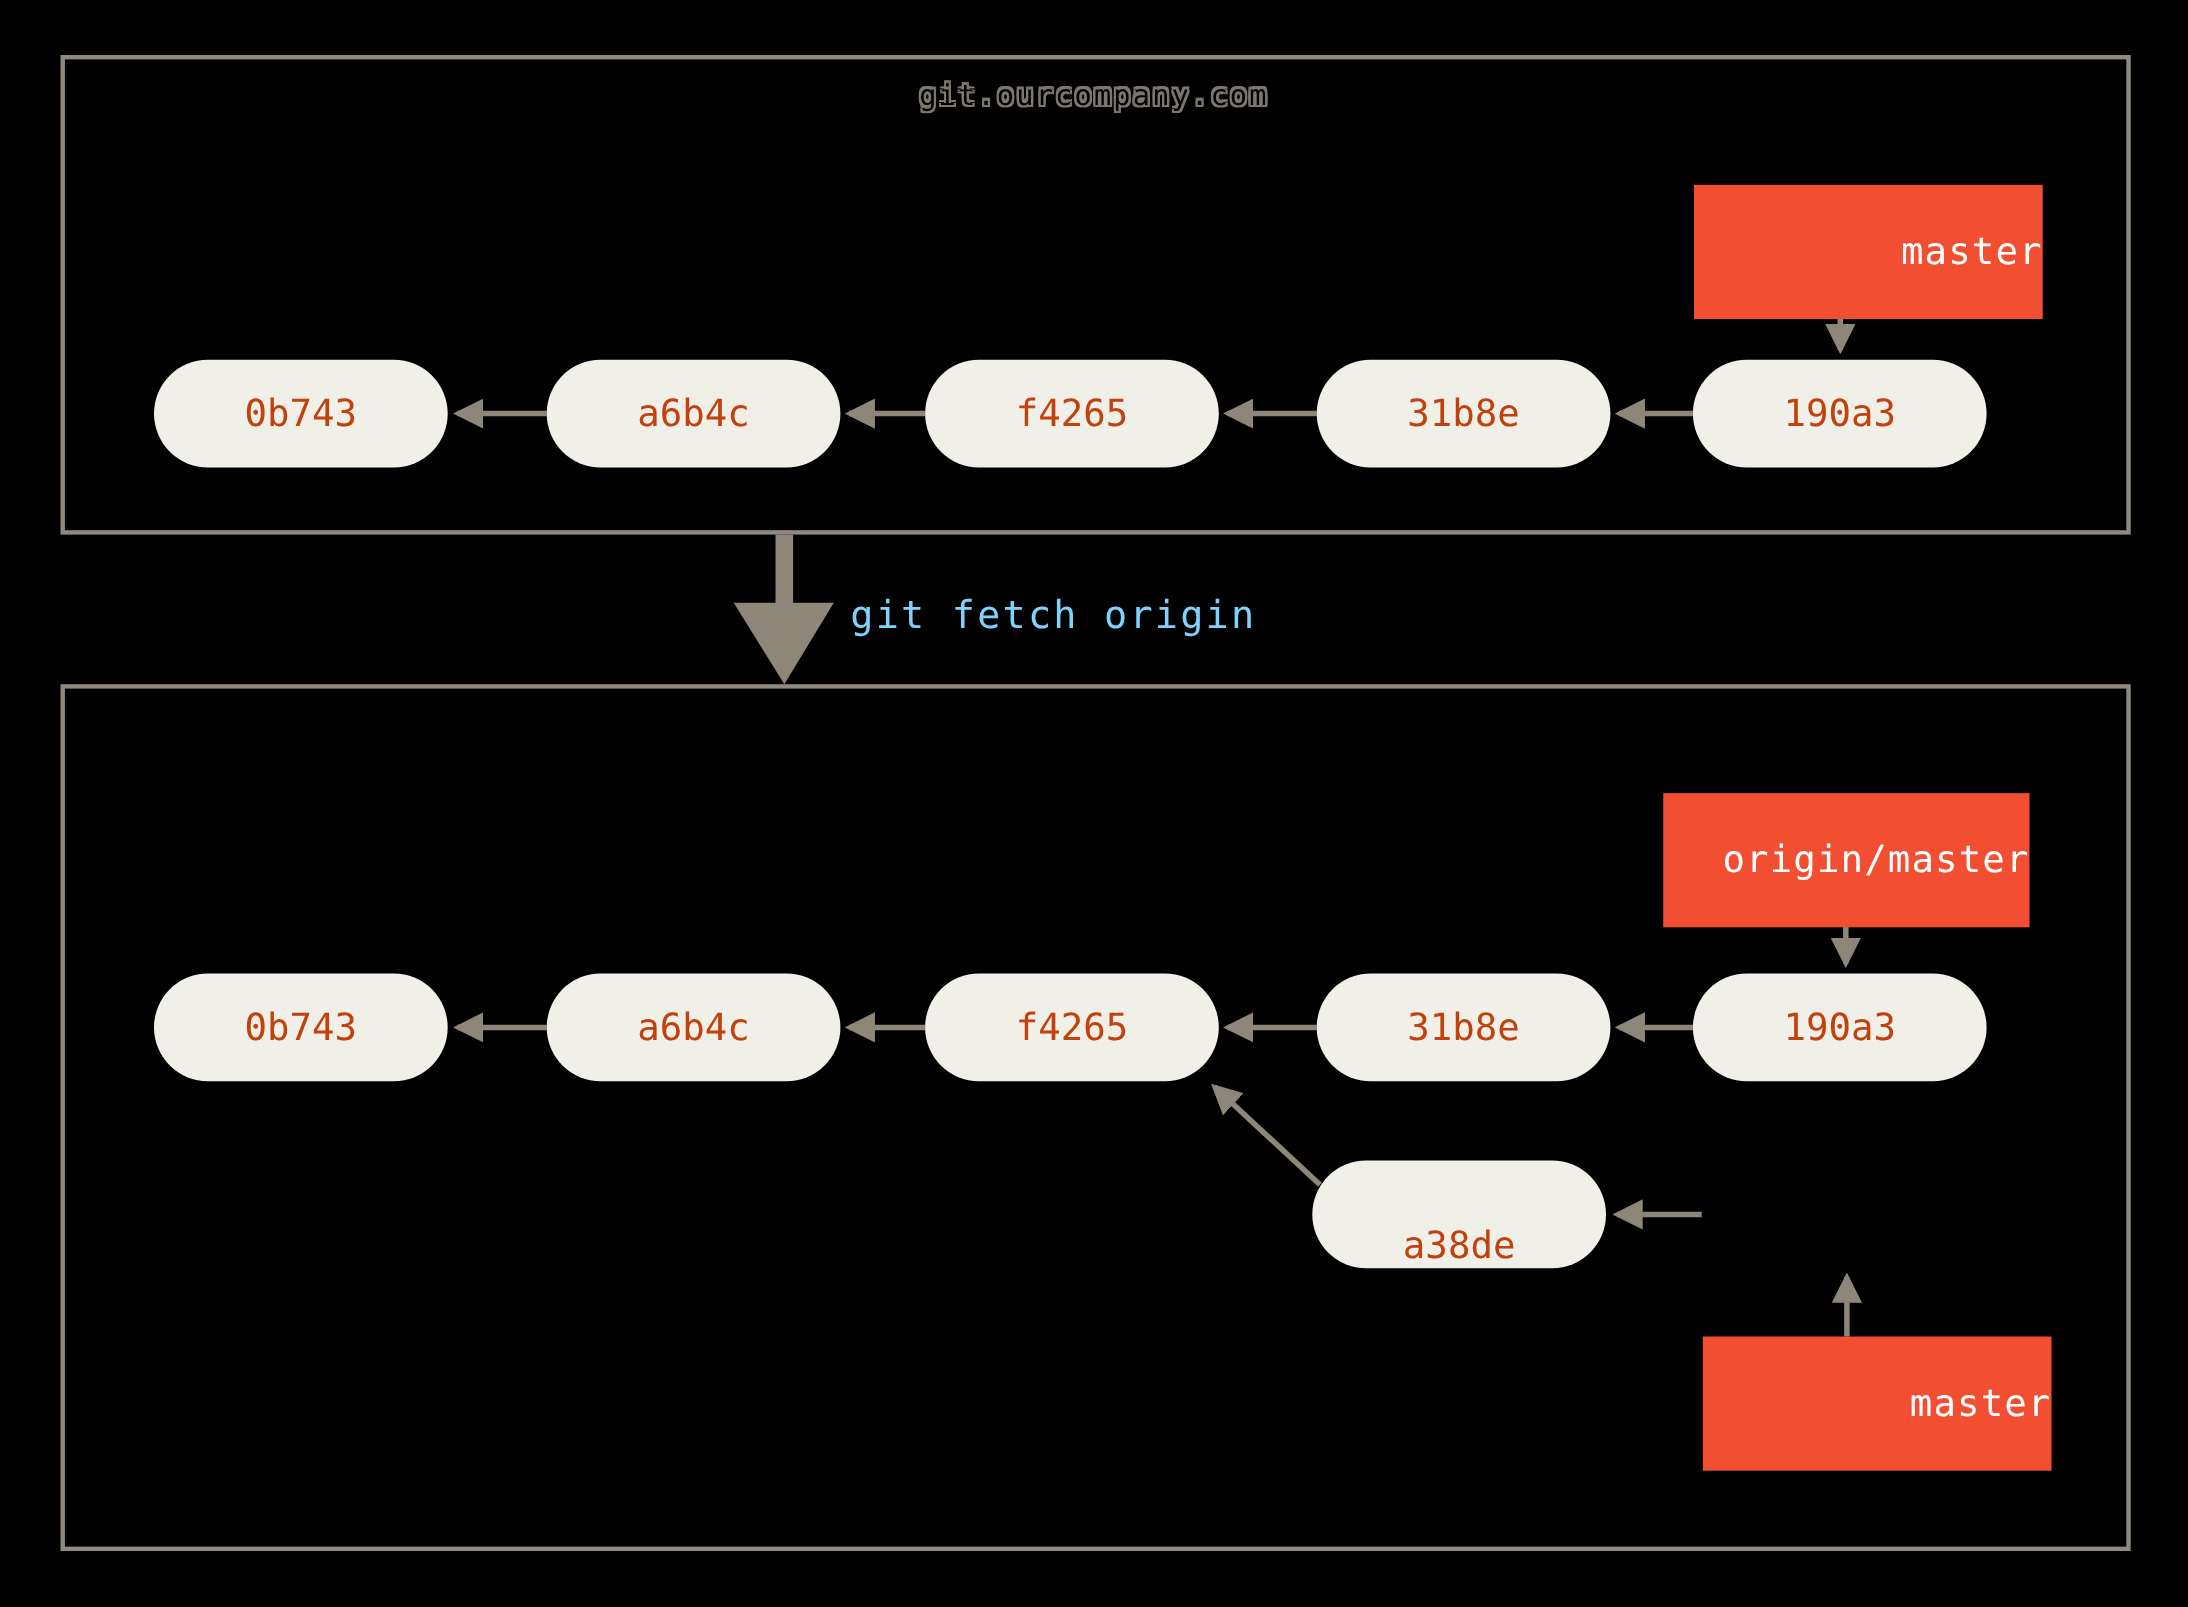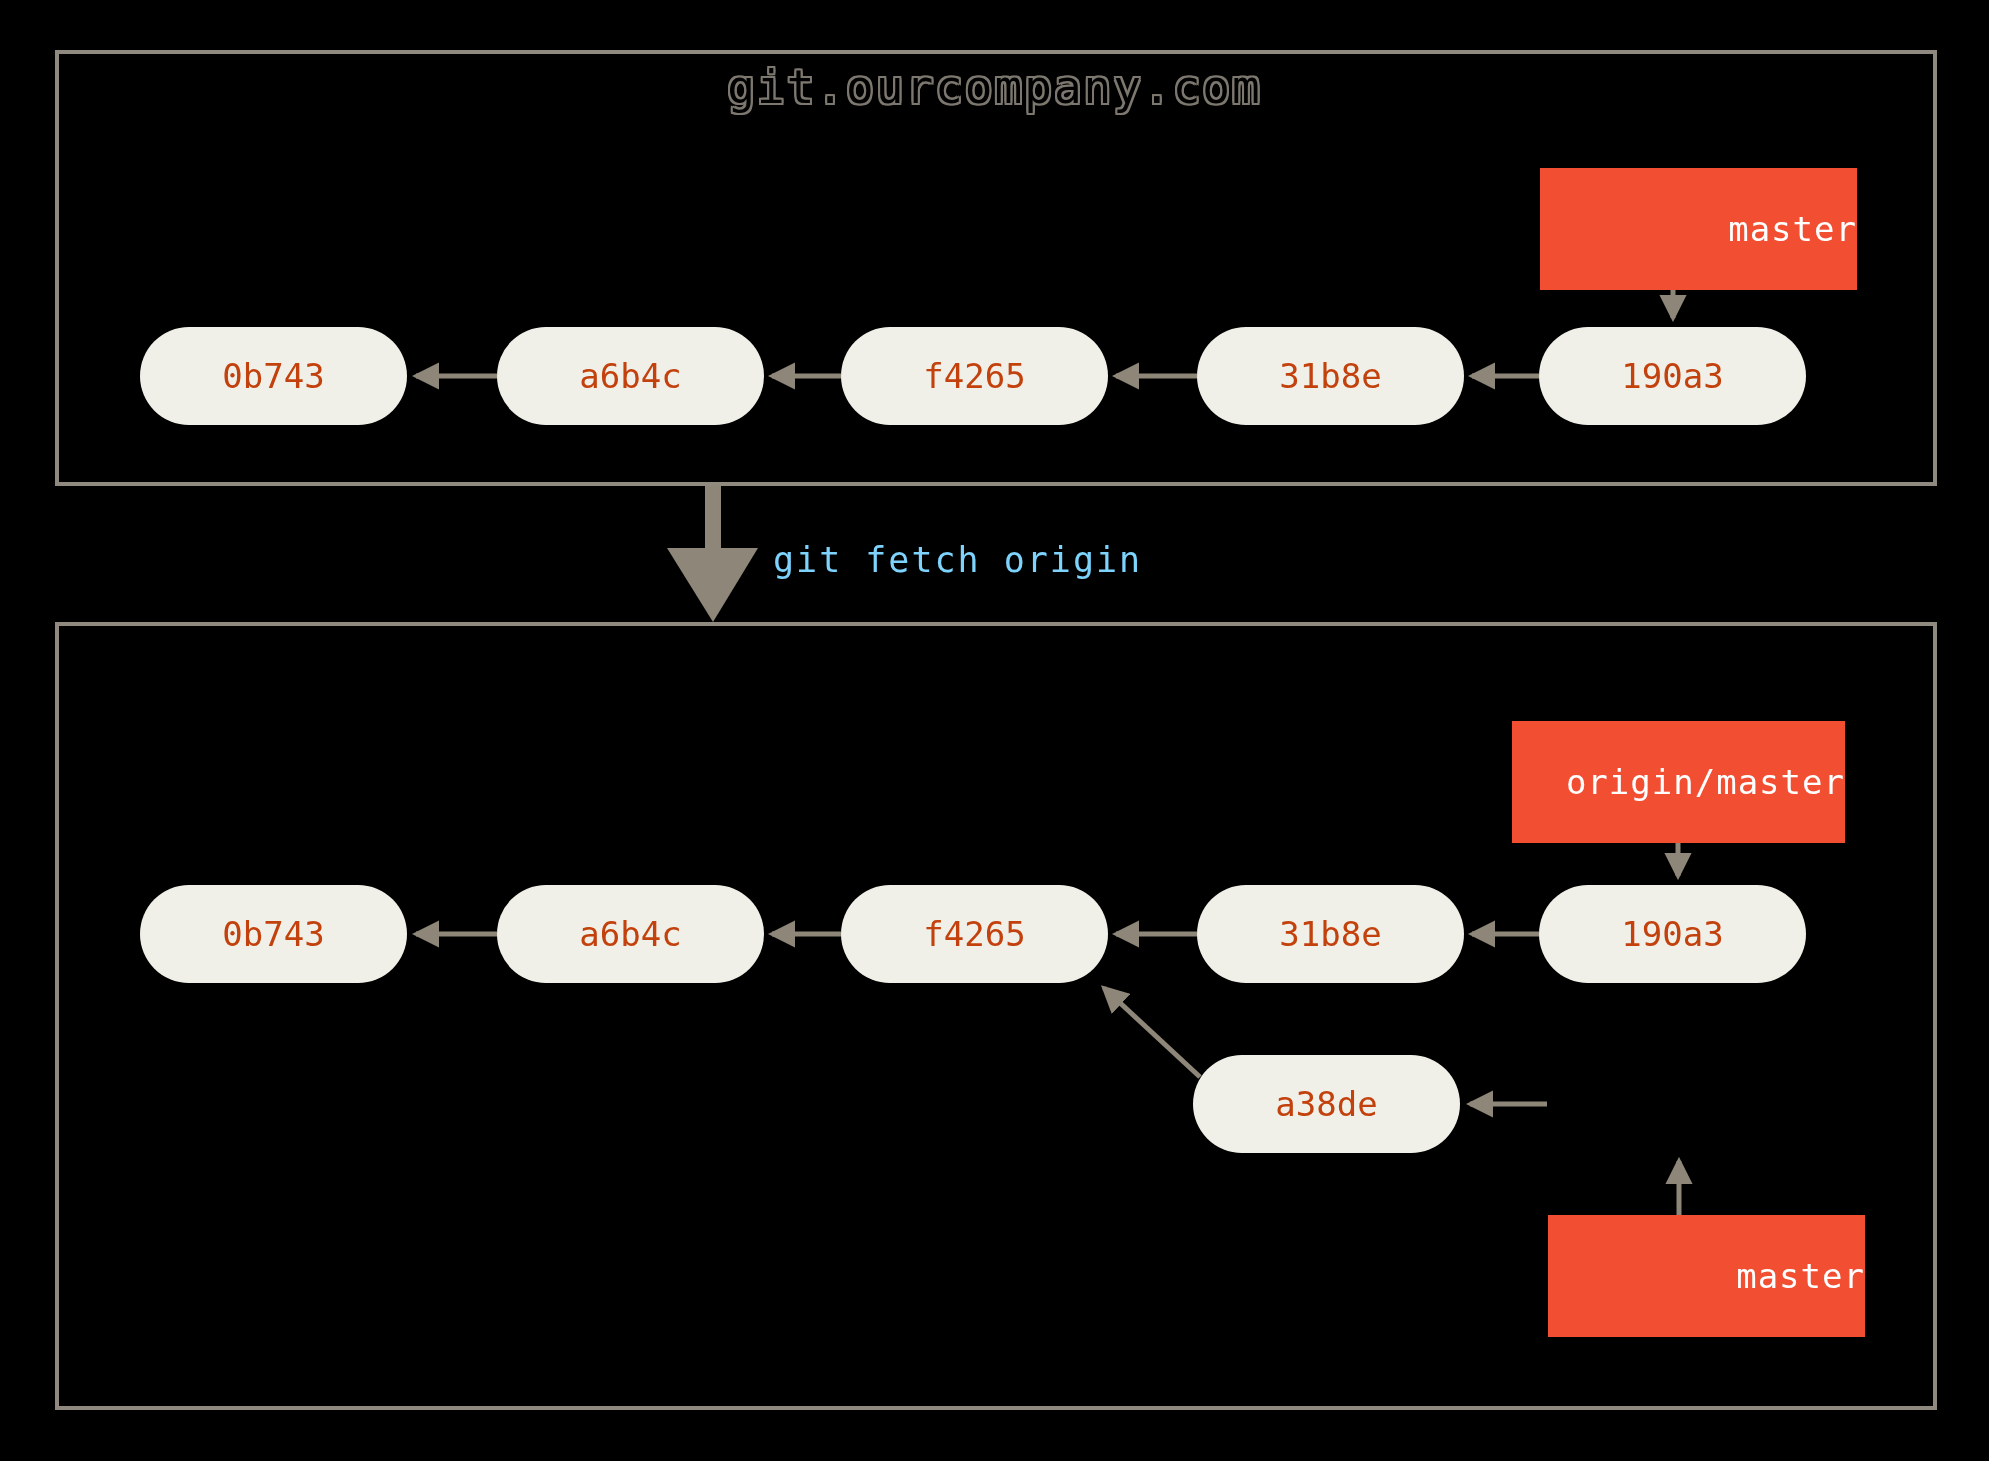--- a/index.html
+++ b/index.html
@@ -15,21 +15,21 @@
     position:absolute;
     box-sizing:border-box;
     border:4px solid #8f897f;
     background:transparent;
   }
   .remote-box{left:55px;top:50px;width:1882px;height:436px;}
   .local-box{left:55px;top:622px;width:1882px;height:788px;}
   .box-title{
     position:absolute;left:0;width:100%;
     text-align:center;
-    font-size:46px;line-height:38px;
+    font-size:26px;line-height:38px;
     color:#000;letter-spacing:2px;
   }
   .remote-title{
     top:68px;
     text-shadow:-2px -2px 0 #7d786f,2px -2px 0 #7d786f,-2px 2px 0 #7d786f,2px 2px 0 #7d786f,
                 -2px 0 0 #7d786f,2px 0 0 #7d786f,0 -2px 0 #7d786f,0 2px 0 #7d786f;
   }
   .local-title{
     top:644px;
     text-shadow:-2px -2px 0 #b9b5ae,2px -2px 0 #b9b5ae,-2px 2px 0 #b9b5ae,2px 2px 0 #b9b5ae,
@@ -136,21 +136,21 @@
   <div class="commit" style="left:841px;top:885px;">
       <span>f4265</span>
     </div>
   <div class="commit" style="left:1197px;top:885px;">
       <span>31b8e</span>
     </div>
   <div class="commit" style="left:1539px;top:885px;">
       <span>190a3</span>
     </div>
 
-  <div class="commit" style="left:1193px;top:1055px;">
+  <div class="commit" style="left:1193px;top:1055px;align-items:flex-end;">
       <span>a38de</span>
     </div>
 
   <div class="branch" style="left:1548px;top:1215px;width:317px;">
     <span>master</span>
   </div>
 
 </div>
 
 </body></html>

